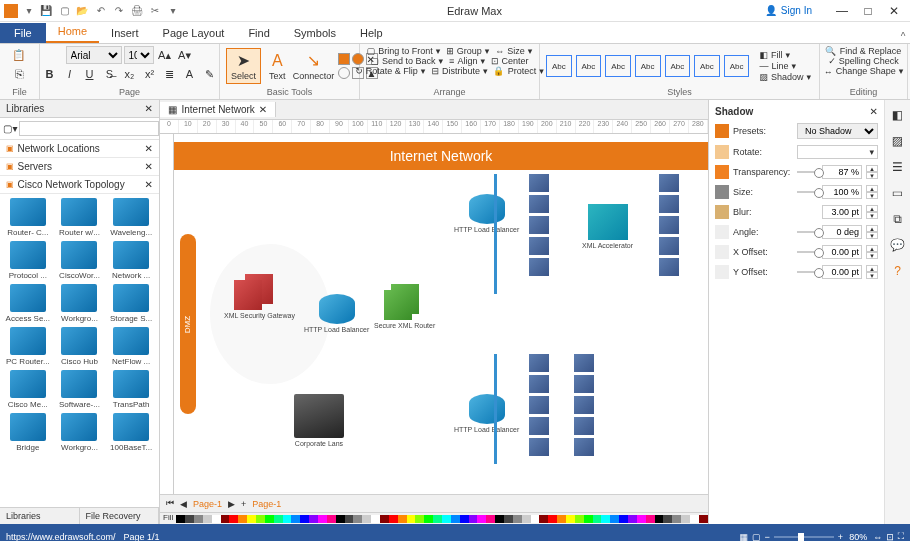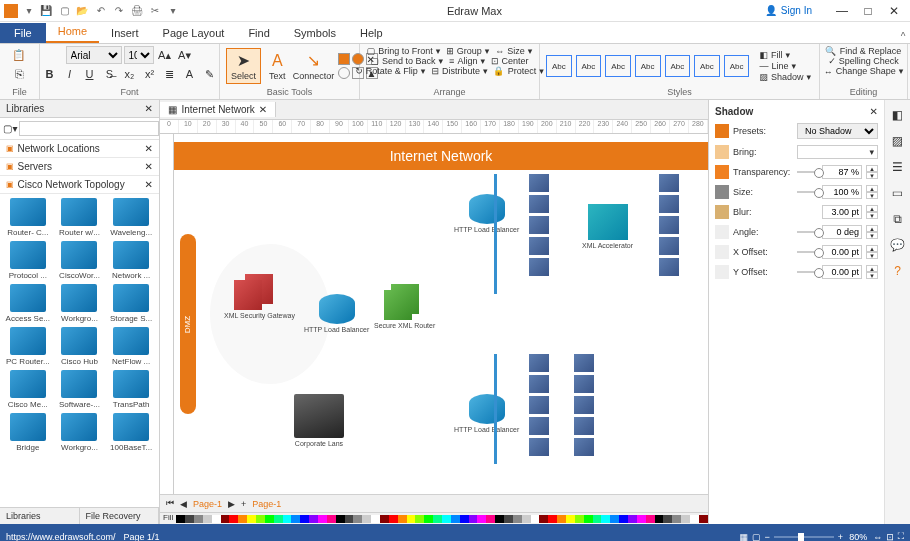--- a/index.html
+++ b/index.html
@@ -165,21 +165,21 @@
         <div class="rb-btn" style="font-style:italic">I</div>
         <div class="rb-btn" style="text-decoration:underline">U</div>
         <div class="rb-btn">S̶</div>
         <div class="rb-btn">x₂</div>
         <div class="rb-btn">x²</div>
         <div class="rb-btn">≣</div>
         <div class="rb-btn">A</div>
         <div class="rb-btn">✎</div>
       </div>
     </div>
-    <div class="ribbon-group-label">Font</div>
+    <div class="ribbon-group-label">Page</div>
   </div>
   <div class="ribbon-group" style="width:140px">
     <div class="ribbon-group-content">
       <div class="big-tool selected">
         <span class="big-tool-icon">➤</span>
         <span class="big-tool-label">Select</span>
       </div>
       <div class="big-tool">
         <span class="big-tool-icon" style="color:#e77817">A</span>
         <span class="big-tool-label">Text</span>
@@ -545,21 +545,21 @@
         <span style="font-weight:bold">Shadow</span>
         <span class="panel-close">✕</span>
       </div>
       <div class="prop-row">
         <div class="prop-swatch" style="background:#e77817"></div>
         <span class="prop-label">Presets:</span>
         <select class="prop-sel"><option>No Shadow</option></select>
       </div>
       <div class="prop-row">
         <div class="prop-swatch" style="background:#f4c890"></div>
-        <span class="prop-label">Bring:</span>
+        <span class="prop-label">Rotate:</span>
         <div class="prop-sel" style="text-align:right">▾</div>
       </div>
       <div class="prop-row">
         <div class="prop-swatch"></div>
         <span class="prop-label">Transparency:</span>
         <div class="slider"></div>
         <input class="num-box" value="87 %" style="">
         <div class="spin">
             <div>▴</div>
             <div>▾</div>

